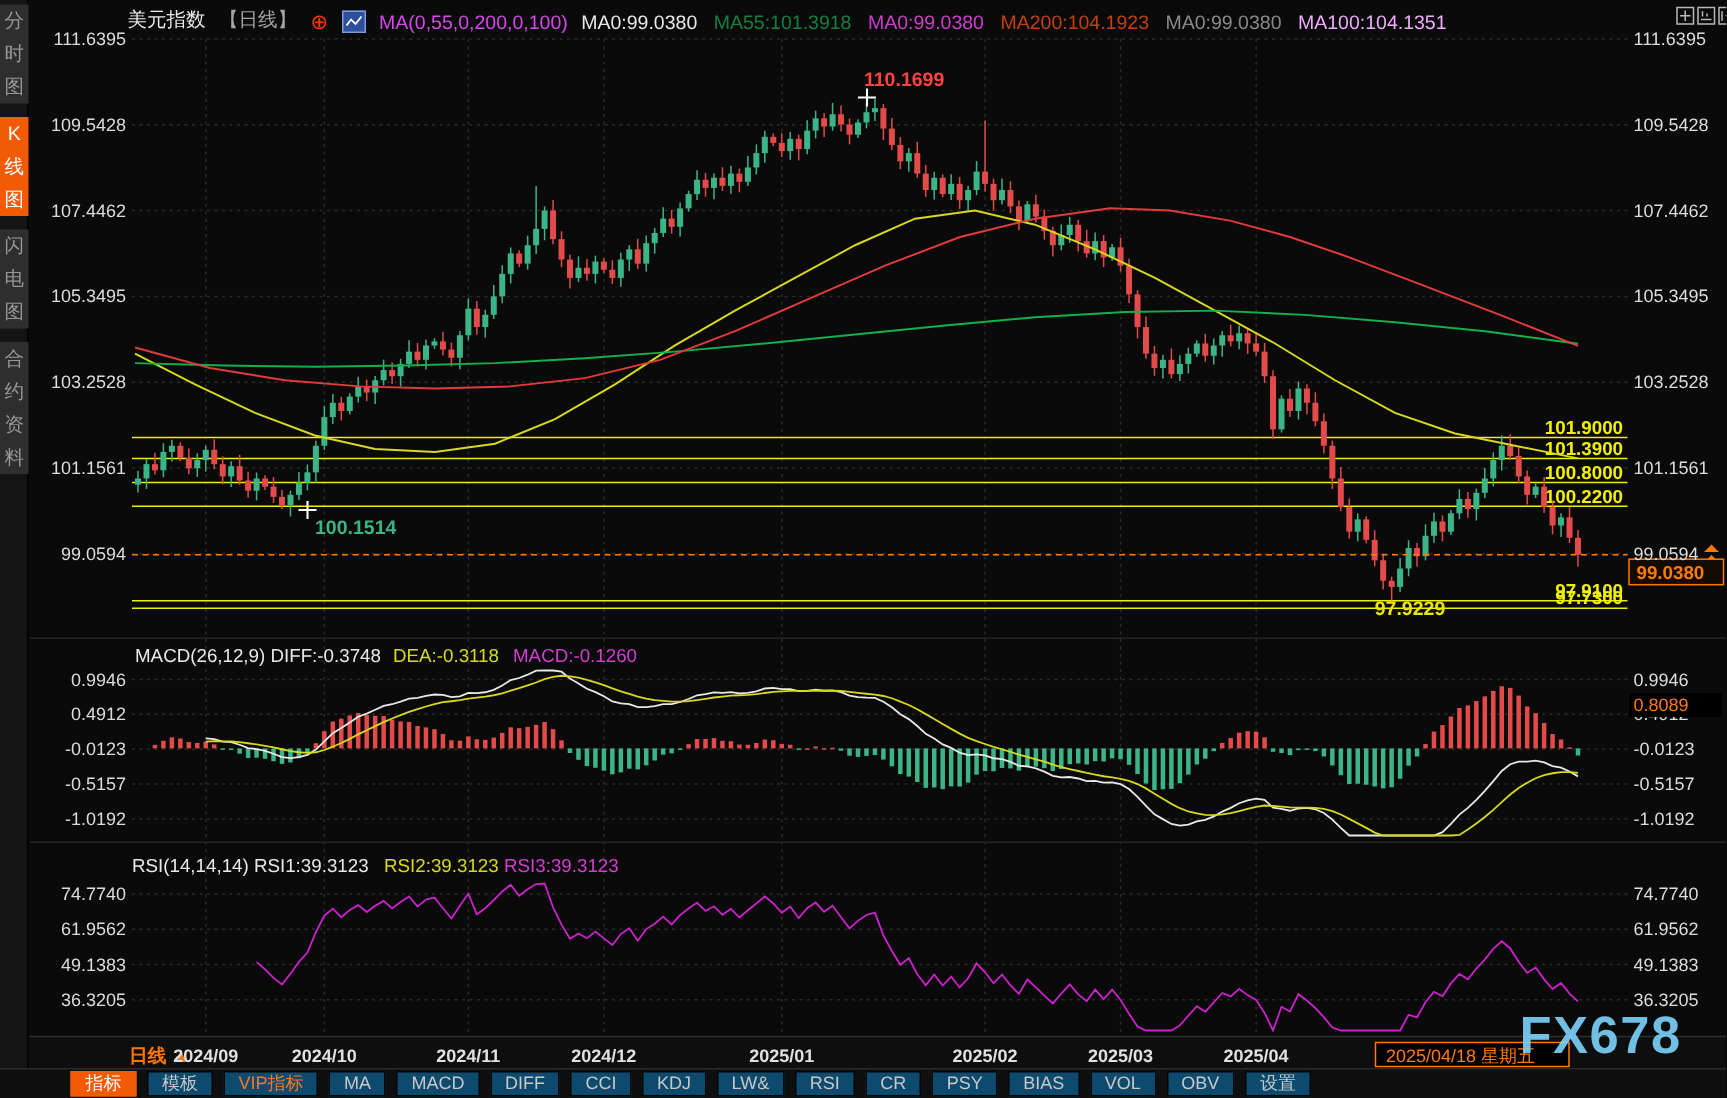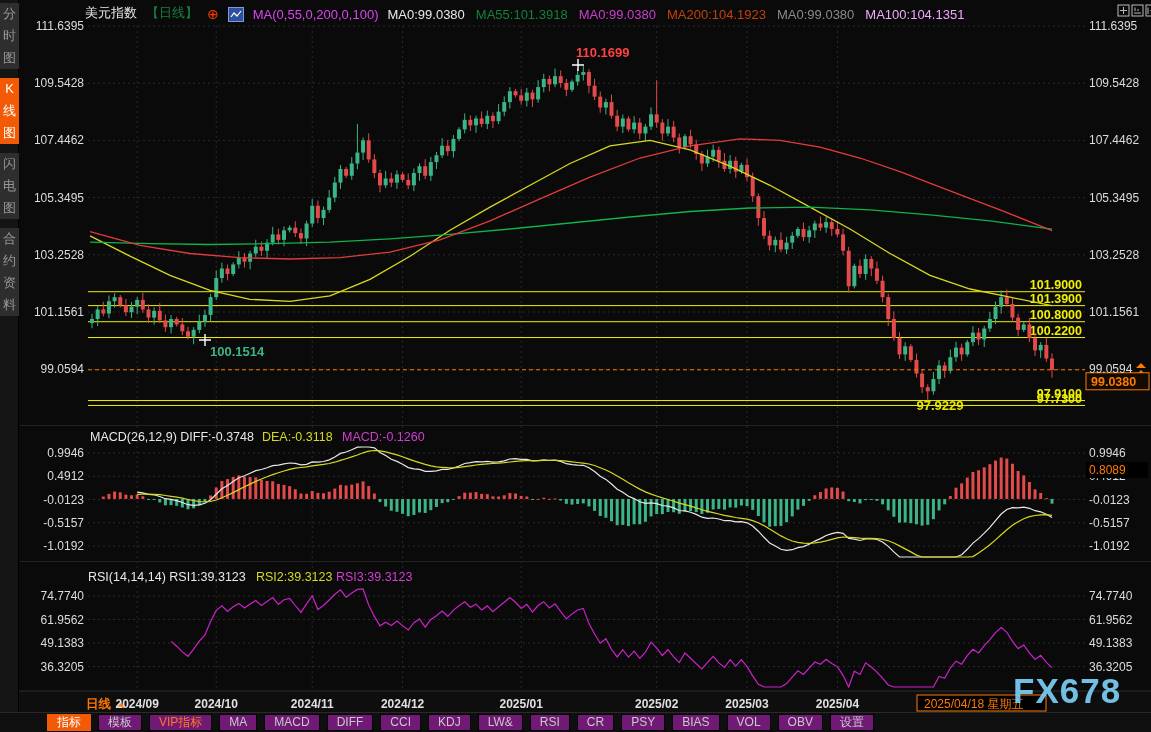--- a/index.html
+++ b/index.html
@@ -21,21 +21,21 @@
   #titlebar .seg{display:inline-block;}
   #style-icon{width:14px;height:13px;background:#2e4f9e;border:1px solid #7e9bd8;display:inline-block;position:relative;}
   #style-icon svg{position:absolute;left:0;top:0;}
   
   #topright{position:absolute;left:1117px;top:4px;z-index:3;display:flex;gap:1px;}
   .tr-icon{width:13px;height:13px;display:block;cursor:pointer;}
   
   #toolbar{position:absolute;left:0;bottom:0;width:1151px;height:20px;background:#0f0f0f;z-index:4;
            display:flex;align-items:center;gap:7px;padding-left:47px;box-sizing:border-box;
            border-top:1px solid #2a2a2a;}
-  .tb-btn{font-size:12px;color:#c8c8c8;background:#701a75;border:1px solid #050505;
+  .tb-btn{font-size:12px;color:#c8c8c8;background:#0c4a6e;border:1px solid #050505;
           padding:0 9px;line-height:15px;cursor:pointer;white-space:nowrap;}
   .tb-btn.active{background:#f25a05;color:#ffffff;border-color:#f25a05;}
   .tb-btn.vip{color:#ff7722;}
   
   #watermark{position:absolute;left:1013px;top:671px;z-index:2;font-size:35px;font-weight:bold;
              color:#7dd3fc;opacity:.9;letter-spacing:1px;}
 </style>
 </head>
 <body>
 
@@ -679,21 +679,21 @@
       <div class="side-tab">
         <div class="ch">合</div>
         <div class="ch">约</div>
         <div class="ch">资</div>
         <div class="ch">料</div>
       </div>
     </div>
 
   <div id="titlebar">
     <span class="seg" style="color:#e8e8e8">美元指数</span>
-    <span class="seg" style="color:#15803d">【日线】</span>
+    <span class="seg" style="color:#a3a3a3">【日线】</span>
     <span class="seg" style="color:#ff3c00;font-size:14px">⊕</span>
     <span id="style-icon">
         <svg width="14" height="13">
           <polyline points="2,9 5,5 8,8 12,3" stroke="#ffffff" stroke-width="1.2" fill="none"></polyline>
         </svg>
       </span>
     <span class="seg" style="color:#d946ef">MA(0,55,0,200,0,100)</span>
     <span id="ma-values" style="display:inline-flex;gap:11px">
         <span style="color: rgb(232, 232, 232);">MA0:99.0380</span>
         <span style="color: #15803d;">MA55:101.3918</span>

